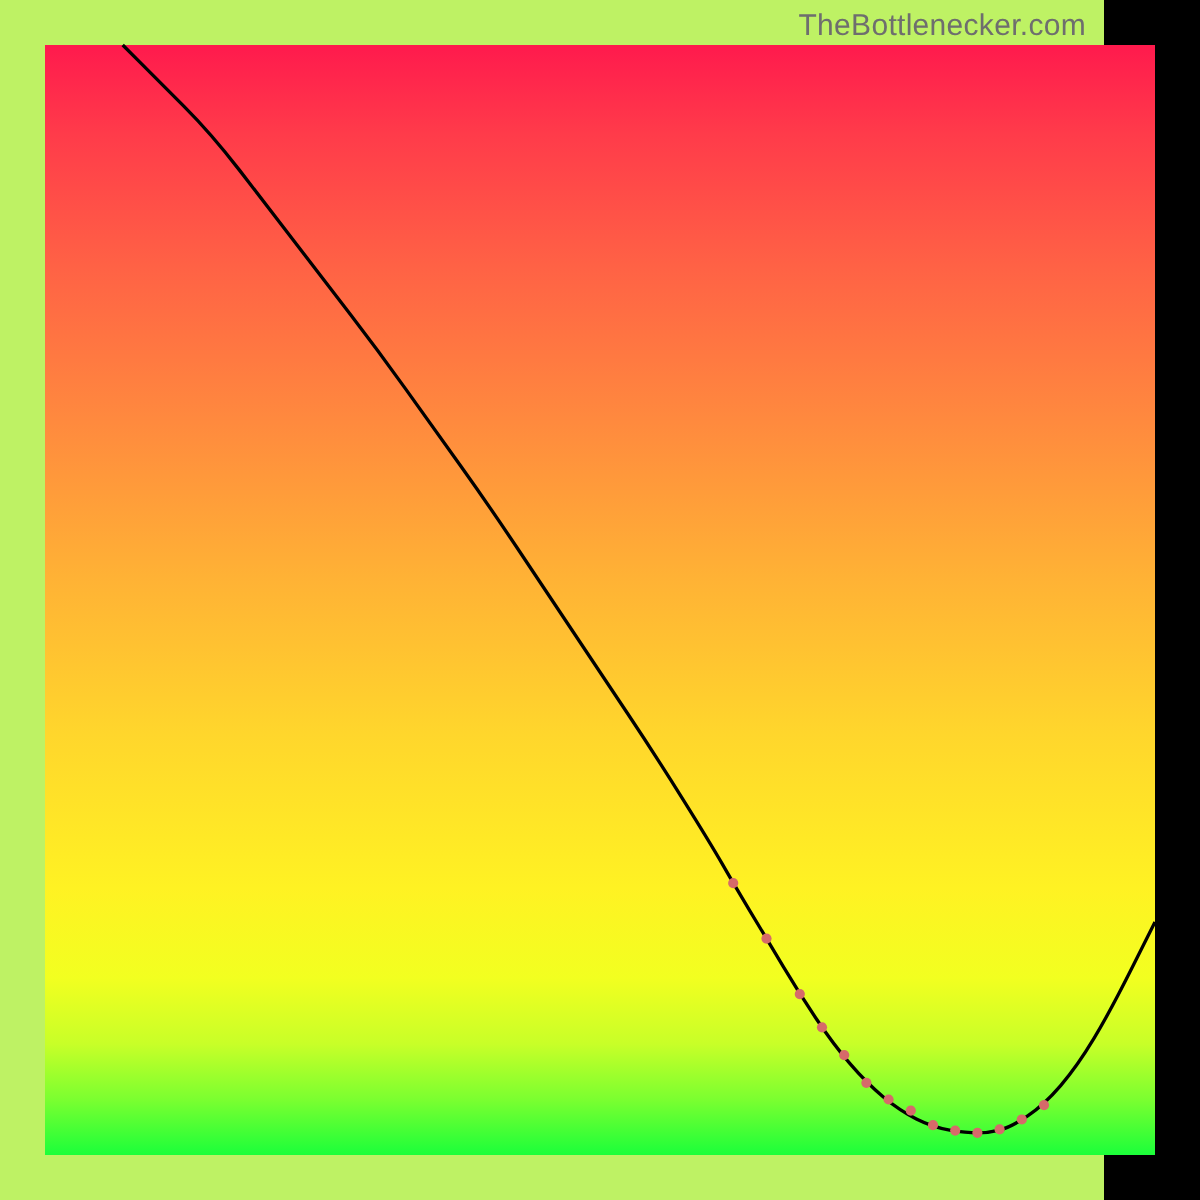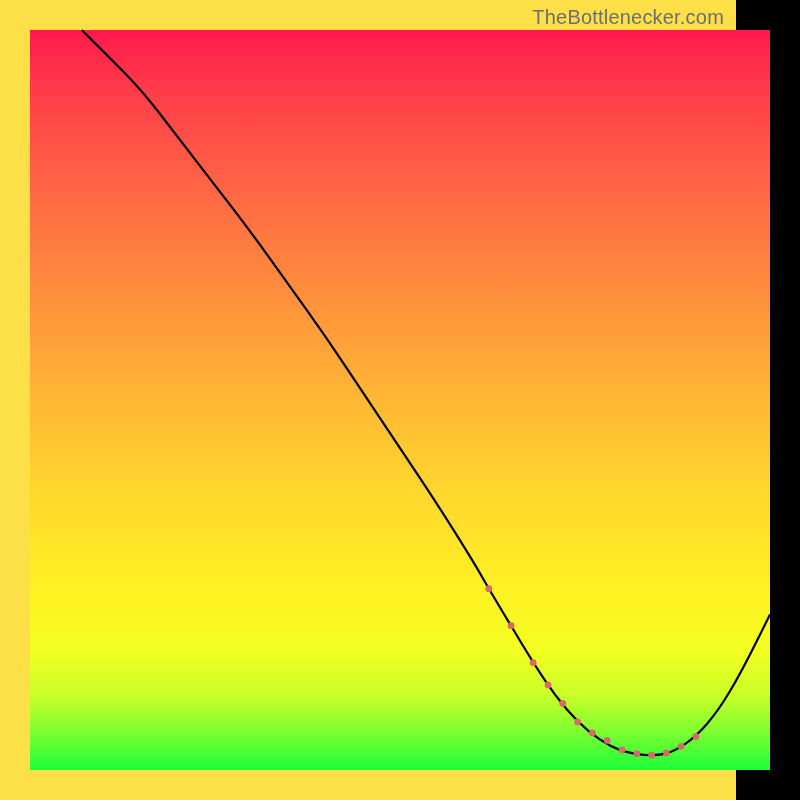--- a/index.html
+++ b/index.html
@@ -8,21 +8,21 @@
     width: 800px;
     height: 800px;
     background: #000;
     overflow: hidden;
     font-family: Arial, Helvetica, sans-serif;
   }
   .frame {
     position: relative;
     width: 736px;
     height: 800px;
-    background: #fde047;
+    background: #bef264;
   }
   .plot-area {
     position: absolute;
     left: 30px;
     top: 30px;
     width: 740px;
     height: 740px;
     
     background: linear-gradient(
       to bottom,

